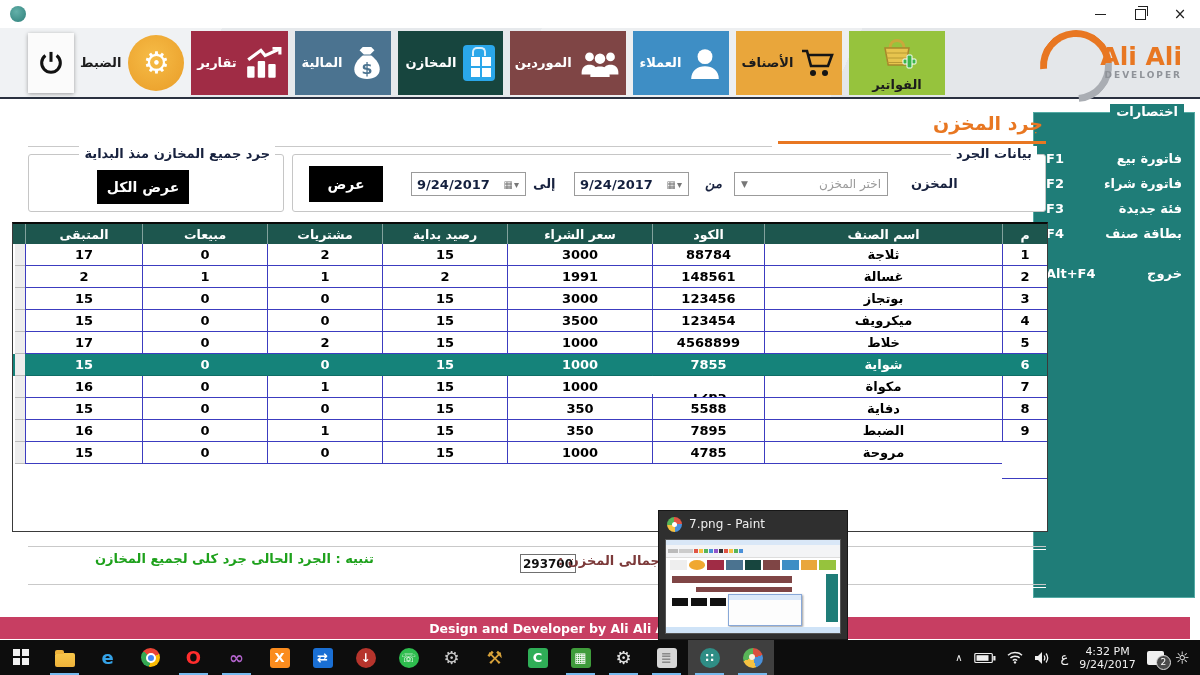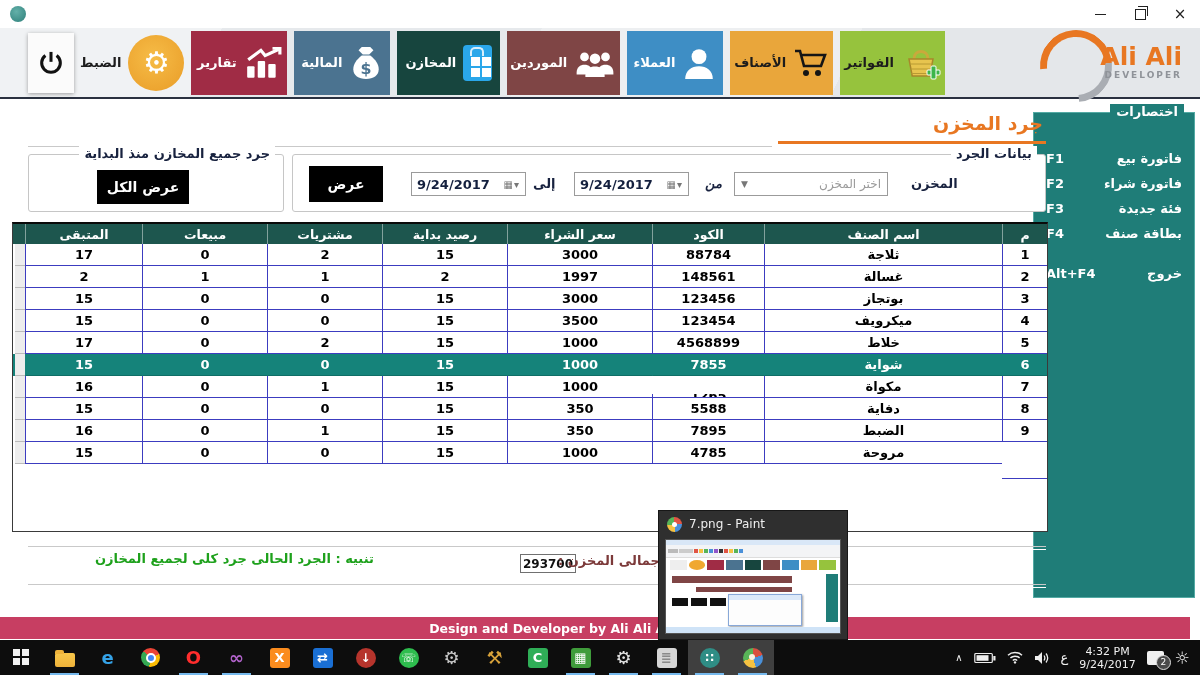--- a/index.html
+++ b/index.html
@@ -16,21 +16,21 @@
   .wc-rest i:before{content:"";position:absolute;left:2px;top:-4px;width:9px;height:9px;border:1.4px solid #222;border-bottom:none;border-left:none;}
   .wc-close{font-size:15px;}
   
   .toolbar{position:absolute;left:0;top:28px;width:1200px;height:71px;box-sizing:border-box;
     background:linear-gradient(115deg,#f0f2f4 18%,#e6e9ec 18% 44%,#edeff1 44% 70%,#e4e7ea 70%);
     border-bottom:2px solid #2a3140;display:flex;direction:rtl;align-items:center;gap:7px;padding:0 255px 0 0;}
   .tbtn{height:64px;min-width:96px;box-sizing:border-box;padding:0 8px;display:flex;align-items:center;
     justify-content:center;gap:7px;cursor:pointer;}
   .tlabel{font-size:13px;font-weight:bold;color:#fff;white-space:nowrap;}
   .lbl-dark .tlabel{color:#1c1c1c;}
-  .c-invoices{background:#96c33d;}.c-items{background:#e9a63b;}.c-customers{background:#3e8ec5;}
+  .c-invoices{background:#96c33d;flex-direction:column;}.c-items{background:#e9a63b;}.c-customers{background:#3e8ec5;}
   .c-suppliers{background:#7f4545;}.c-stores{background:#17453e;}.c-finance{background:#4b7390;}
   .c-reports{background:#a02c45;}
   .ticon{display:flex;align-items:center;justify-content:center;}
   .gearbtn{width:56px;height:56px;min-width:56px;border-radius:50%;cursor:pointer;
     background:radial-gradient(circle at 45% 40%,#f6bc47,#e99c27);display:flex;align-items:center;justify-content:center;}
   .gearglyph{color:#fff;font-size:30px;line-height:1;}
   .settings-group{display:flex;align-items:center;gap:6px;cursor:pointer;padding-left:28px;}
   .power-tile{width:46px;height:60px;background:#fbfbfb;box-shadow:0 1px 4px rgba(0,0,0,.35);
     display:flex;align-items:center;justify-content:center;}
   .settings-label{font-size:13px;font-weight:bold;color:#1c1c1c;}
@@ -349,21 +349,21 @@
         <div class="gcell" style="width: 125px;">15</div>
         <div class="gcell" style="width: 115px;">2</div>
         <div class="gcell" style="width: 125px;">0</div>
         <div class="gcell" style="width: 117px;">17</div>
         <div class="gcell gutter" style="width: 10px;"></div>
       </div>
       <div class="grow">
         <div class="gcell" style="width: 45px;">2</div>
         <div class="gcell" style="width: 238px;">غسالة</div>
         <div class="gcell" style="width: 112px;">148561</div>
-        <div class="gcell" style="width: 145px;">1997</div>
+        <div class="gcell" style="width: 145px;">1991</div>
         <div class="gcell" style="width: 125px;">2</div>
         <div class="gcell" style="width: 115px;">1</div>
         <div class="gcell" style="width: 125px;">1</div>
         <div class="gcell" style="width: 117px;">2</div>
         <div class="gcell gutter" style="width: 10px;"></div>
       </div>
       <div class="grow">
         <div class="gcell" style="width: 45px;">3</div>
         <div class="gcell" style="width: 238px;">بوتجاز</div>
         <div class="gcell" style="width: 112px;">123456</div>

